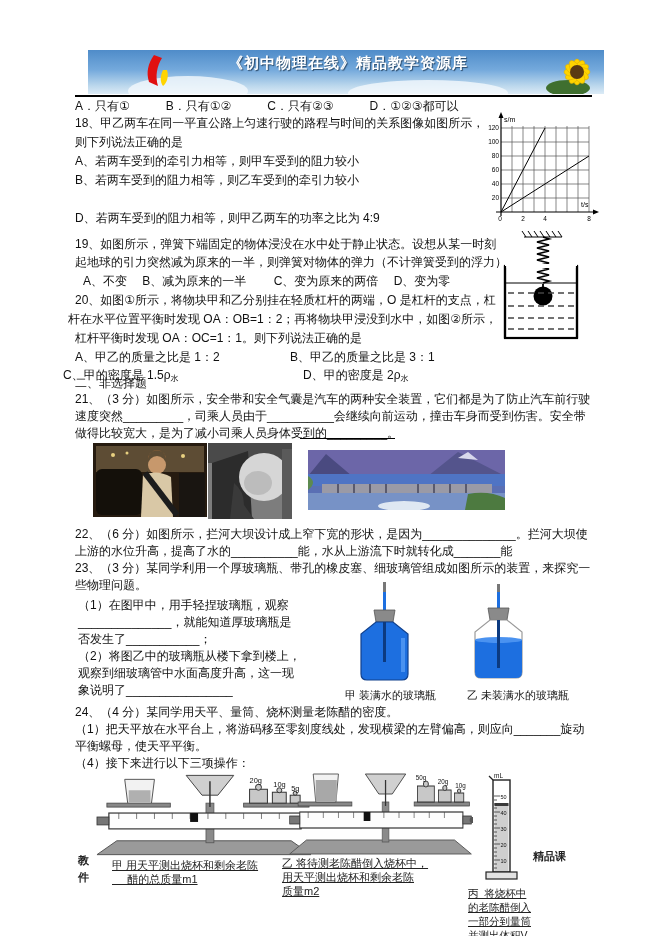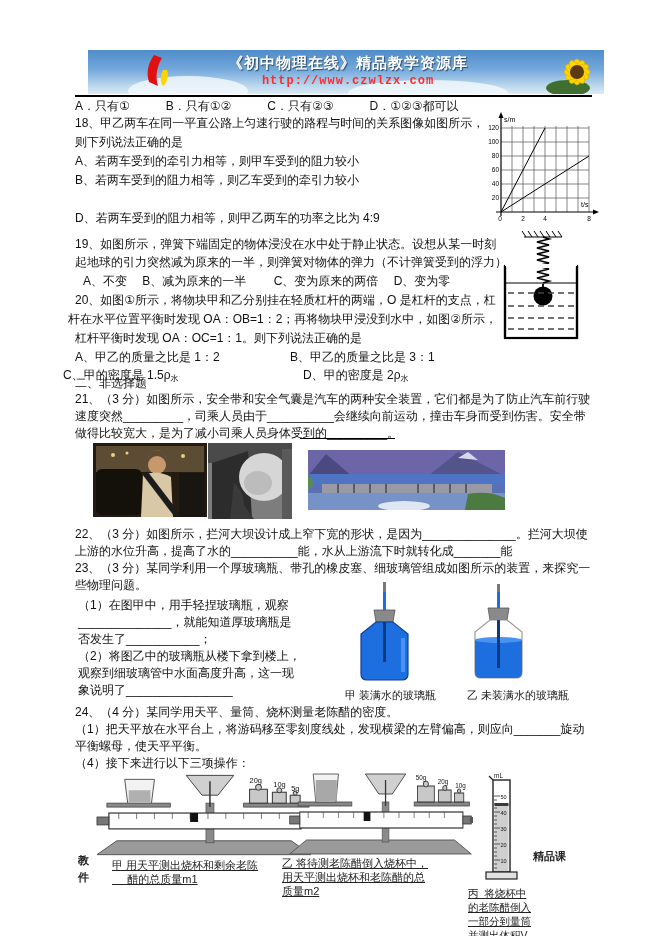--- a/index.html
+++ b/index.html
@@ -42,21 +42,20 @@
 <div class="page">
 
   <div class="banner">
     <div class="cloud" style="left:40px;top:26px;width:120px;height:30px;"></div>
     <div class="cloud" style="left:260px;top:30px;width:160px;height:26px;"></div>
     <svg width="46" height="40" style="position:absolute;left:48px;top:2px;" viewBox="0 0 46 40">
       <path d="M18,3 C12,12 10,20 13,30 L22,34 C19,24 21,14 26,6 Z" fill="#e01010"></path>
       <path d="M27,18 C24,24 24,30 27,34 C31,31 33,24 31,18 Z" fill="#ffd400"></path>
     </svg>
     <div class="banner-title">《初中物理在线》精品教学资源库</div>
-    <div class="banner-url">http://www.czwlzx.com</div>
     <svg width="58" height="44" style="position:absolute;right:2px;top:0;" viewBox="0 0 58 44">
       <ellipse cx="24" cy="38" rx="22" ry="8" fill="#3f6f2f"></ellipse>
       <g transform="translate(33,22)">
         <g fill="#ffd400" stroke="#d9a800" stroke-width="0.5">
           <ellipse rx="5" ry="13" transform="rotate(0)"></ellipse>
           <ellipse rx="5" ry="13" transform="rotate(30)"></ellipse>
           <ellipse rx="5" ry="13" transform="rotate(60)"></ellipse>
           <ellipse rx="5" ry="13" transform="rotate(90)"></ellipse>
           <ellipse rx="5" ry="13" transform="rotate(120)"></ellipse>
           <ellipse rx="5" ry="13" transform="rotate(150)"></ellipse>
@@ -194,21 +193,21 @@
       <line x1="142" y1="34" x2="142" y2="43"></line>
         <line x1="158" y1="34" x2="158" y2="43"></line>
     </g>
     <path d="M84,43 L104,43 L118,60 L74,60 Z" fill="#e9eef6"></path>
     <rect x="0" y="43" width="197" height="17" fill="#7792c6"></rect>
     <ellipse cx="96" cy="56" rx="26" ry="5" fill="#dfe8f2"></ellipse>
     <path d="M160,44 q20,-4 37,4 l0,12 l-40,0 Z" fill="#4d7a40"></path>
     <path d="M0,26 q10,6 0,14 Z" fill="#5d8a50"></path>
   </svg>
 
-  <div class="line" style="left:75px;top:527px;">22、（3 分）如图所示，拦河大坝设计成上窄下宽的形状，是因为______________。拦河大坝使</div>
+  <div class="line" style="left:75px;top:527px;">22、（6 分）如图所示，拦河大坝设计成上窄下宽的形状，是因为______________。拦河大坝使</div>
   <div class="line" style="left:75px;top:544px;">上游的水位升高，提高了水的__________能，水从上游流下时就转化成_______能</div>
 
   <div class="line" style="left:75px;top:561px;">23、（3 分）某同学利用一个厚玻璃瓶、带孔的橡皮塞、细玻璃管组成如图所示的装置，来探究一</div>
   <div class="line" style="left:75px;top:578px;">些物理问题。</div>
   <div class="line" style="left:78px;top:598px;">（1）在图甲中，用手轻捏玻璃瓶，观察</div>
   <div class="line" style="left:78px;top:615px;">______________，就能知道厚玻璃瓶是</div>
   <div class="line" style="left:78px;top:632px;">否发生了___________；</div>
   <div class="line" style="left:78px;top:649px;">（2）将图乙中的玻璃瓶从楼下拿到楼上，</div>
   <div class="line" style="left:78px;top:666px;">观察到细玻璃管中水面高度升高，这一现</div>
   <div class="line" style="left:78px;top:683px;">象说明了________________</div>
@@ -347,21 +346,21 @@
     <text x="16.5" y="44.5" font-size="5.5" fill="#111">40</text>
     <text x="16.5" y="60.5" font-size="5.5" fill="#111">30</text>
     <text x="16.5" y="76.5" font-size="5.5" fill="#111">20</text>
     <text x="16.5" y="92.5" font-size="5.5" fill="#111">10</text>
     <rect x="2" y="102" width="31" height="7" fill="#e2e2e2" stroke="#222" stroke-width="1.2"></rect>
   </svg>
 
   <div class="caption" style="left:112px;top:858px;">甲 用天平测出烧杯和剩余老陈
      醋的总质量m1</div>
   <div class="caption" style="left:282px;top:856px;">乙 将待测老陈醋倒入烧杯中，
-用天平测出烧杯和老陈醋的总
+用天平测出烧杯和剩余老陈
 质量m2</div>
   <div class="caption" style="left:468px;top:886px;font-size:10.5px;">丙  将烧杯中
 的老陈醋倒入
 一部分到量筒
 并测出体积V</div>
 
   <div class="wm-left">教
 件</div>
   <div class="wm-right">精品课</div>
 

